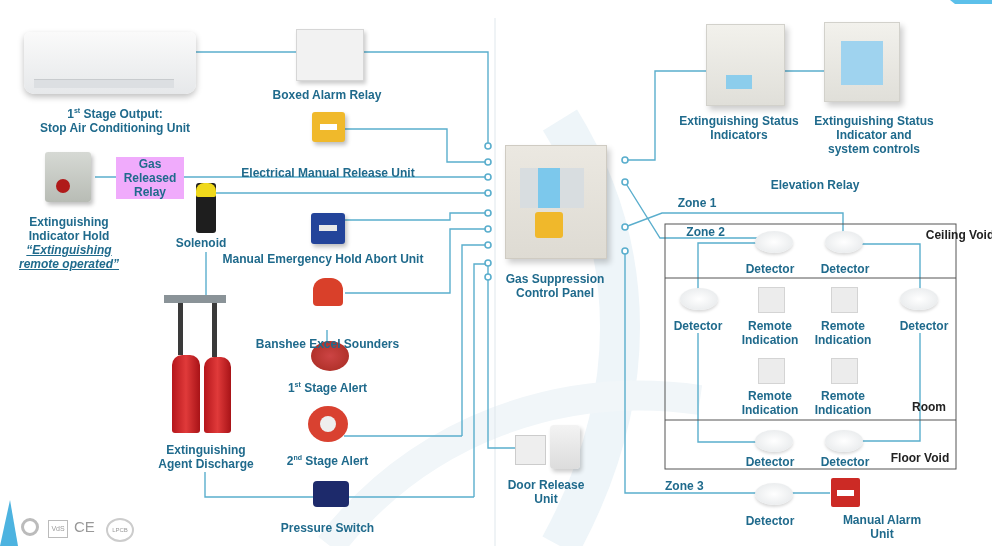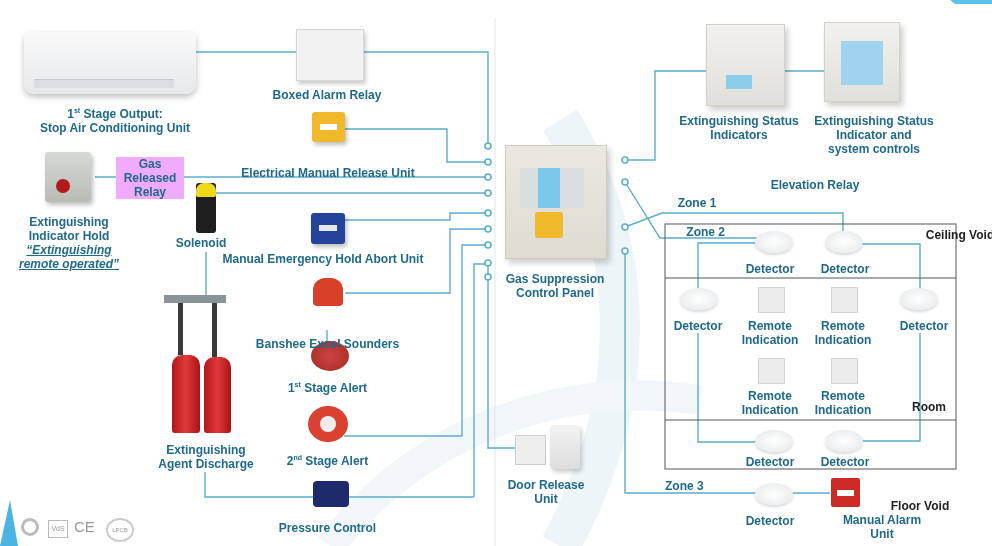--- a/index.html
+++ b/index.html
@@ -182,21 +182,21 @@
 <div class="lbl" style="left:270px;top:378px;width:115px;">
   <span>1</span><sup>st</sup><span> Stage Alert</span>
 </div>
 <div class="lbl" style="left:270px;top:451px;width:115px;">
   <span>2</span><sup>nd</sup><span> Stage Alert</span>
 </div>
 <div class="lbl" style="left:150px;top:443px;width:112px;">
   <span>Extinguishing</span><br>
   <span>Agent Discharge</span>
 </div>
-<div class="lbl" style="left:270px;top:521px;width:115px;">Pressure Control</div>
+<div class="lbl" style="left:270px;top:521px;width:115px;">Pressure Switch</div>
 
 <div class="lbl" style="left:497px;top:272px;width:116px;">
   <span>Gas Suppression</span><br>
   <span>Control Panel</span>
 </div>
 <div class="lbl" style="left:500px;top:478px;width:92px;">
   <span>Door Release</span><br>
   <span>Unit</span>
 </div>
 
@@ -208,21 +208,21 @@
   <span>Extinguishing Status</span><br>
   <span>Indicator and</span><br>
   <span>system controls</span>
 </div>
 <div class="lbl" style="left:765px;top:178px;width:100px;">Elevation Relay</div>
 <div class="lbl" style="left:672px;top:196px;width:50px;text-align:center;">Zone 1</div>
 <div class="lbl" style="left:675px;top:225px;width:50px;text-align:right;">Zone 2</div>
 <div class="lbl" style="left:665px;top:479px;width:50px;text-align:left;">Zone 3</div>
 <div class="lbl dark" style="left:922px;top:228px;width:76px;">Ceiling Void</div>
 <div class="lbl dark" style="left:906px;top:400px;width:46px;">Room</div>
-<div class="lbl dark" style="left:886px;top:451px;width:68px;margin-top:48px;">Floor Void</div>
+<div class="lbl dark" style="left:886px;top:451px;width:68px;">Floor Void</div>
 
 <div class="lbl" style="left:738px;top:262px;width:64px;">Detector</div>
 <div class="lbl" style="left:813px;top:262px;width:64px;">Detector</div>
 <div class="lbl" style="left:666px;top:319px;width:64px;">Detector</div>
 <div class="lbl" style="left:892px;top:319px;width:64px;">Detector</div>
 <div class="lbl" style="left:738px;top:455px;width:64px;">Detector</div>
 <div class="lbl" style="left:813px;top:455px;width:64px;">Detector</div>
 <div class="lbl" style="left:738px;top:514px;width:64px;">Detector</div>
 
 <div class="lbl" style="left:735px;top:319px;width:70px;">

